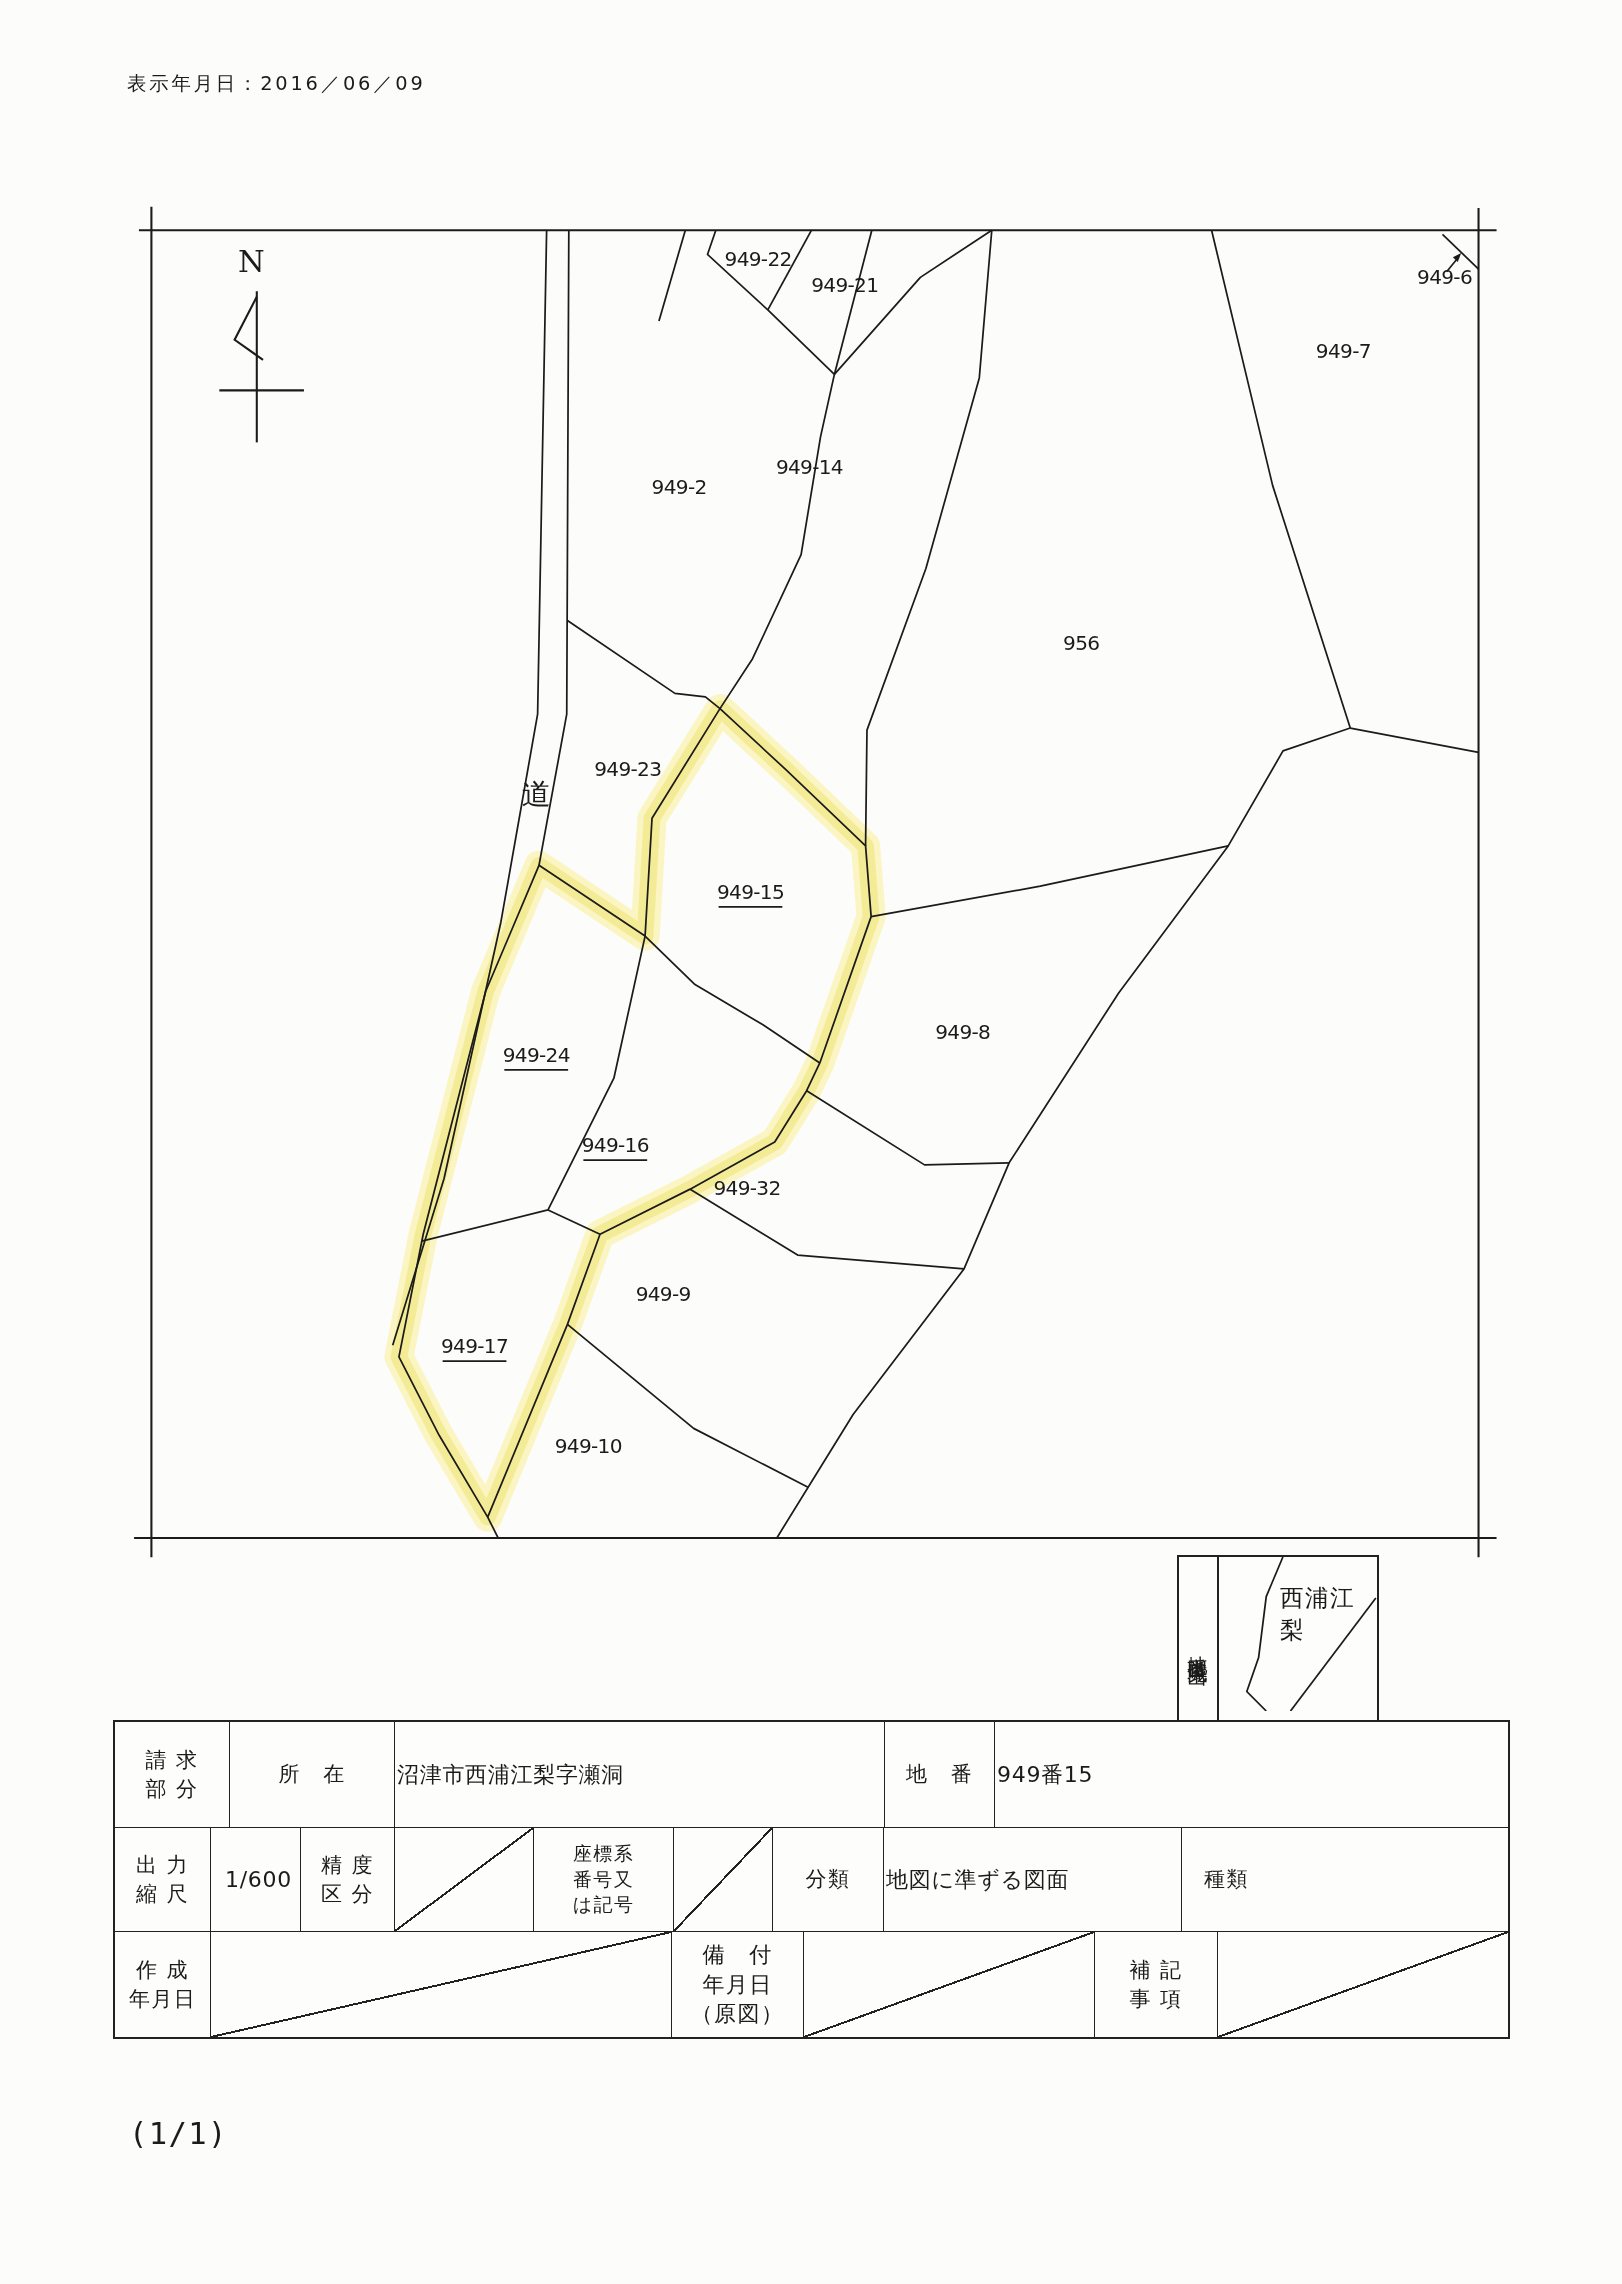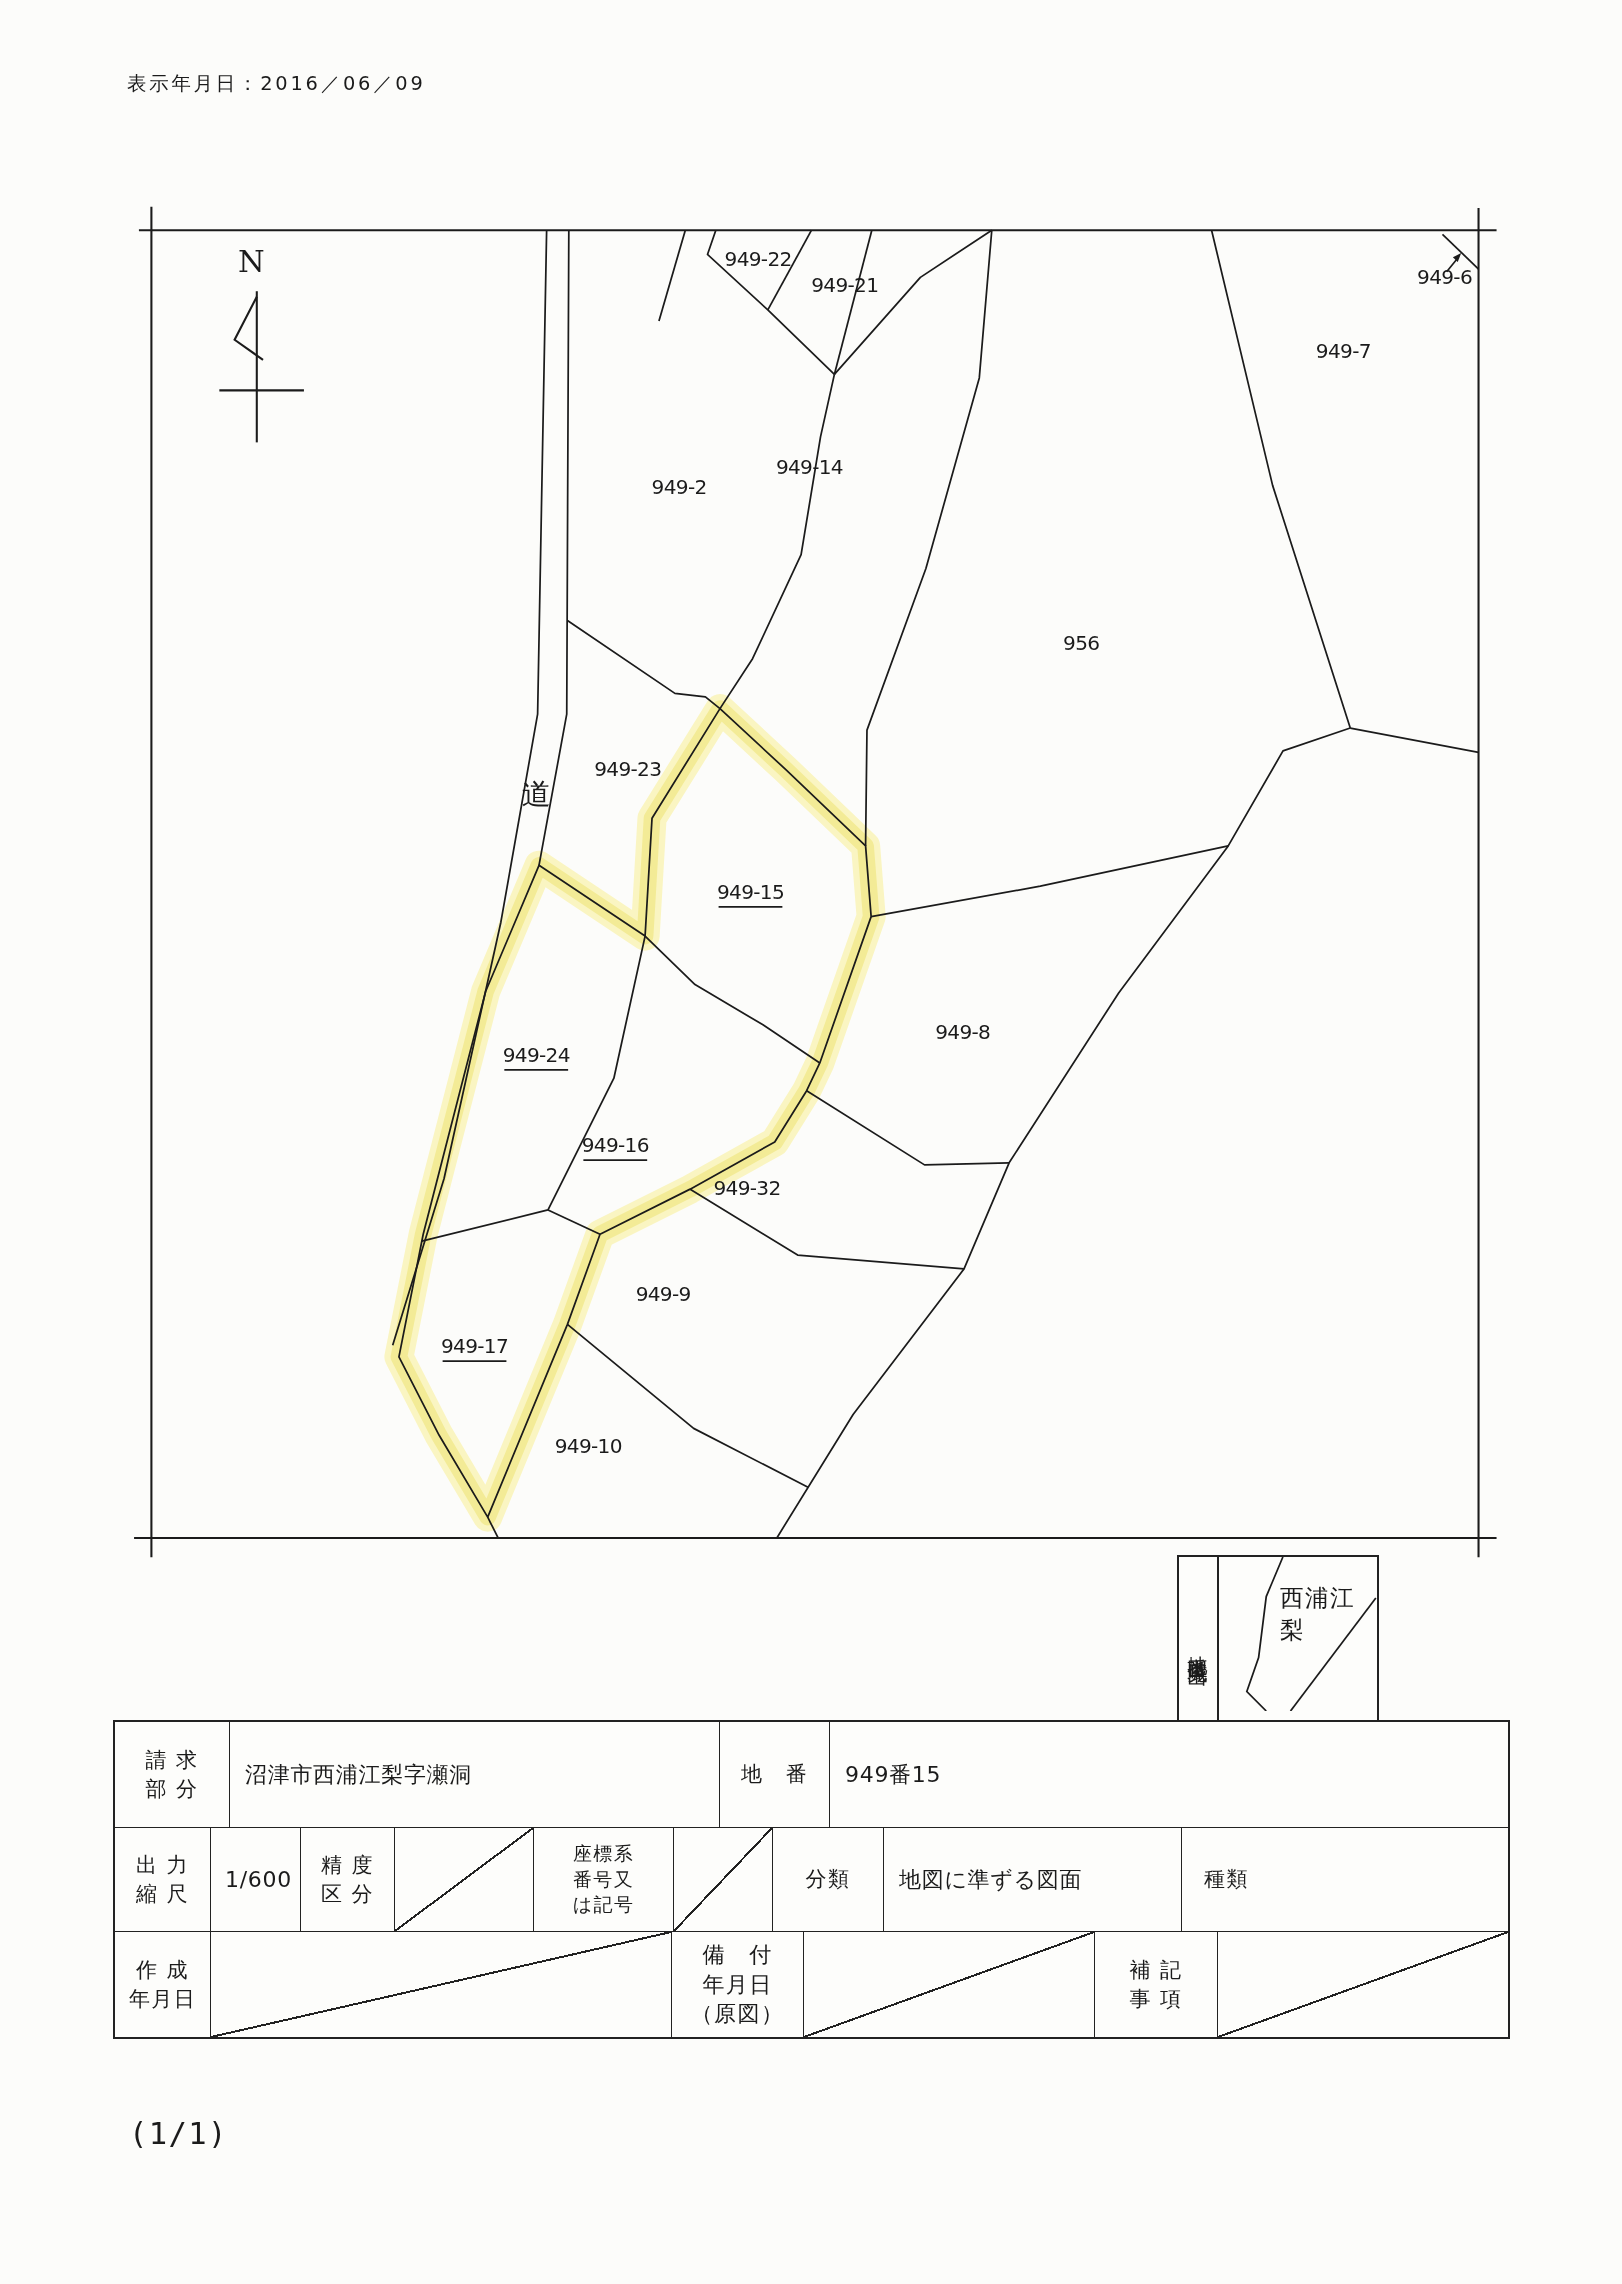--- a/index.html
+++ b/index.html
@@ -26,21 +26,21 @@
     font-size:20px;letter-spacing:2.1px;line-height:1;}
   #index-box .sketch{position:relative;flex:1;}
   #index-box .area-label{position:absolute;left:61px;top:25px;font-size:23.6px;letter-spacing:1.4px;}
   
   #doc-table{left:113px;top:1720px;width:1393px;border:2.1px solid #222;box-sizing:content-box;background:#fdfdfb;}
   .trow{display:flex;}
   .trow + .trow{border-top:1.7px solid #222;}
   .tcell{box-sizing:border-box;display:flex;align-items:center;justify-content:center;
     font-size:21px;white-space:pre-line;text-align:center;line-height:1.35;letter-spacing:1.4px;}
   .tcell + .tcell{border-left:1.7px solid #222;}
-  .tcell.value{justify-content:flex-start;text-align:left;padding-left:15px;font-size:22px;letter-spacing:0.7px;}
+  .tcell.value{justify-content:flex-start;text-align:left;padding-left:2px;font-size:22px;letter-spacing:0.7px;}
   .tcell.diag{background:linear-gradient(to bottom right,
       transparent calc(50% - 1px),#222 calc(50% - 1px),
       #222 calc(50% + 1px),transparent calc(50% + 1px));}
   .r1{height:105px;} .r2{height:103px;} .r3{height:105px;}
 </style>
 </head>
 <body>
 
 <div class="abs" id="date-label">表示年月日：2016／06／09</div>
 
@@ -135,20 +135,21 @@
       <path d="M226,59 L103,222" fill="none" stroke="#1b1b1b" stroke-width="2.5"></path>
     </svg>
     <div class="area-label">西浦江梨</div>
   </div>
 </div>
 
 <div class="abs" id="doc-table">
   <div class="trow">
     <div class="tcell r1" style="width:114px;">請 求
 部 分</div>
+    <div class="tcell r1" style="width:165px;">所　在</div>
     <div class="tcell r1 value" style="width:490px;">沼津市西浦江梨字瀬洞</div>
     <div class="tcell r1" style="width:110px;">地　番</div>
     <div class="tcell r1 value" style="width:514px;">949番15</div>
   </div>
   <div class="trow">
     <div class="tcell r2" style="width:95px;">出 力
 縮 尺</div>
     <div class="tcell r2 value" style="width:90px;padding-left:14px;">1/600</div>
     <div class="tcell r2" style="width:94px;">精 度
 区 分</div>

